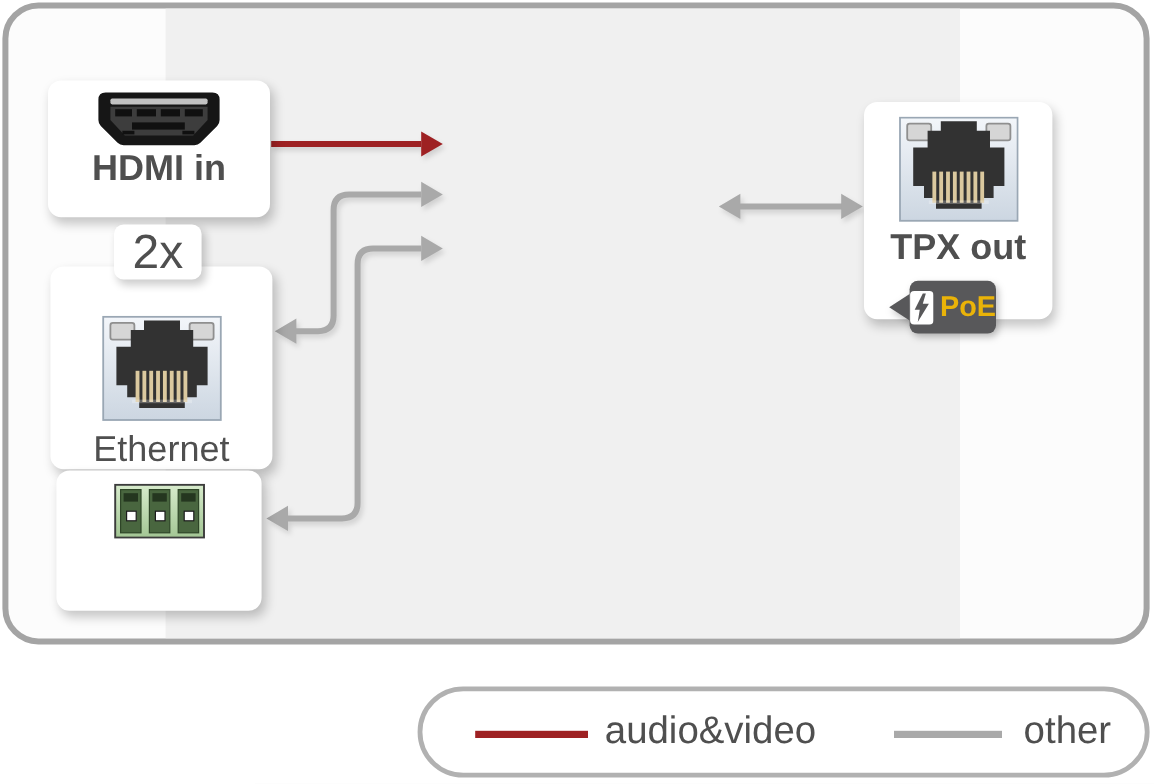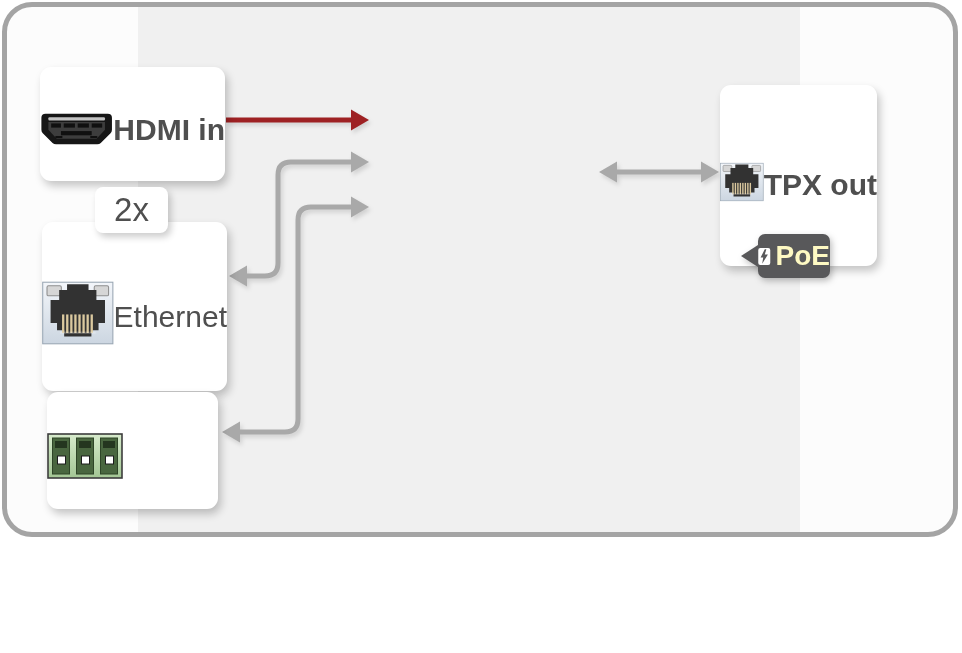--- a/index.html
+++ b/index.html
@@ -14,47 +14,47 @@
     background:#fcfcfc;overflow:hidden;
   }
   .band{position:absolute;left:131px;top:0;width:662px;height:100%;background:#f0f0f0;}
   
   svg.arrows{position:absolute;left:0;top:0;width:962px;height:653px;z-index:2;pointer-events:none;
     filter:drop-shadow(2px 3px 2px rgba(0,0,0,0.13));}
   
   .node{
     position:absolute;background:#ffffff;border-radius:11px;z-index:3;
     box-shadow:3px 5px 9px rgba(0,0,0,0.22);
-    display:flex;flex-direction:row;align-items:center;justify-content:flex-start;
+    display:flex;flex-direction:column;align-items:center;justify-content:flex-start;
   }
   .node .lbl{font-size:30px;line-height:1.1;color:#4f4f4f;white-space:nowrap;}
   .bold{font-weight:bold;}
   .hdmi-box{left:40px;top:67px;width:185px;height:105px;padding-top:9px;}
   .hdmi-box .lbl{margin-top:2px;}
   .eth-box{left:42px;top:222px;width:185px;height:156px;padding-top:13px;justify-content:flex-end;}
   .eth-box .lbl{margin-top:7px;}
   .rs-box{left:47px;top:392px;width:171px;height:106px;padding-top:11px;}
   .rs-box .lbl{margin-top:5px;}
   .ip-box{left:368px;top:90px;width:230px;height:160px;justify-content:center;}
   .ip-box .lbl{text-align:center;font-size:31px;line-height:40px;}
   .tpx-box{left:720px;top:85px;width:157px;height:169px;padding-top:12px;}
   .tpx-box .lbl{margin-top:5px;}
   .multiplier{
     position:absolute;left:95px;top:187px;width:73px;height:46px;z-index:4;
     background:#ffffff;border-radius:8px;box-shadow:3px 4px 7px rgba(0,0,0,0.20);
-    display:flex;align-items:center;justify-content:center;font-size:33px;color:#4f4f4f;
+    display:flex;align-items:center;justify-content:center;font-size:40px;color:#4f4f4f;
   }
   
   .poe-badge{position:absolute;left:741px;top:234px;z-index:5;display:flex;align-items:center;
     filter:drop-shadow(2px 3px 3px rgba(0,0,0,0.25));}
   .poe-tail{width:0;height:0;border-top:11px solid transparent;border-bottom:11px solid transparent;
     border-right:17px solid #58585a;}
   .poe-body{background:#58585a;border-radius:7px;height:44px;width:72px;box-sizing:border-box;
     display:flex;align-items:center;justify-content:center;gap:5px;}
-  .poe-body .poe-txt{color:#fef9c3;font-weight:bold;font-size:28px;}
+  .poe-body .poe-txt{color:#eab308;font-weight:bold;font-size:24px;}
   
   .legend{
     position:absolute;left:348px;top:572px;width:610px;height:76px;box-sizing:border-box;
     border:4px solid #b1b1b1;border-radius:38px;background:#ffffff;z-index:3;
   }
   .legend .swatch{position:absolute;height:6px;top:33px;}
   .legend .sw-av{left:44px;width:94px;background:#9e2123;}
   .legend .sw-other{left:393px;width:90px;background:#a9a9a9;}
   .legend .ltxt{position:absolute;top:50%;transform:translateY(-54%);font-size:32px;color:#4f4f4f;white-space:nowrap;}
   .legend .lt-av{left:152px;}
@@ -193,14 +193,20 @@
     <div class="poe-tail"></div>
     <div class="poe-body">
       <svg width="23" height="33" viewBox="0 0 24 34">
         <rect x="0.5" y="0.5" width="23" height="33" rx="4" fill="#ffffff"></rect>
         <path d="M13,3 L5,19 H10 L8,31 L19,13 H13 L16,3 Z" fill="#58585a"></path>
       </svg>
       <span class="poe-txt">PoE</span>
     </div>
   </div>
 
+  <div class="legend">
+    <div class="swatch sw-av"></div>
+    <span class="ltxt lt-av">audio&amp;video</span>
+    <div class="swatch sw-other"></div>
+    <span class="ltxt lt-other">other</span>
+  </div>
 
 </div>
 
 </body></html>

